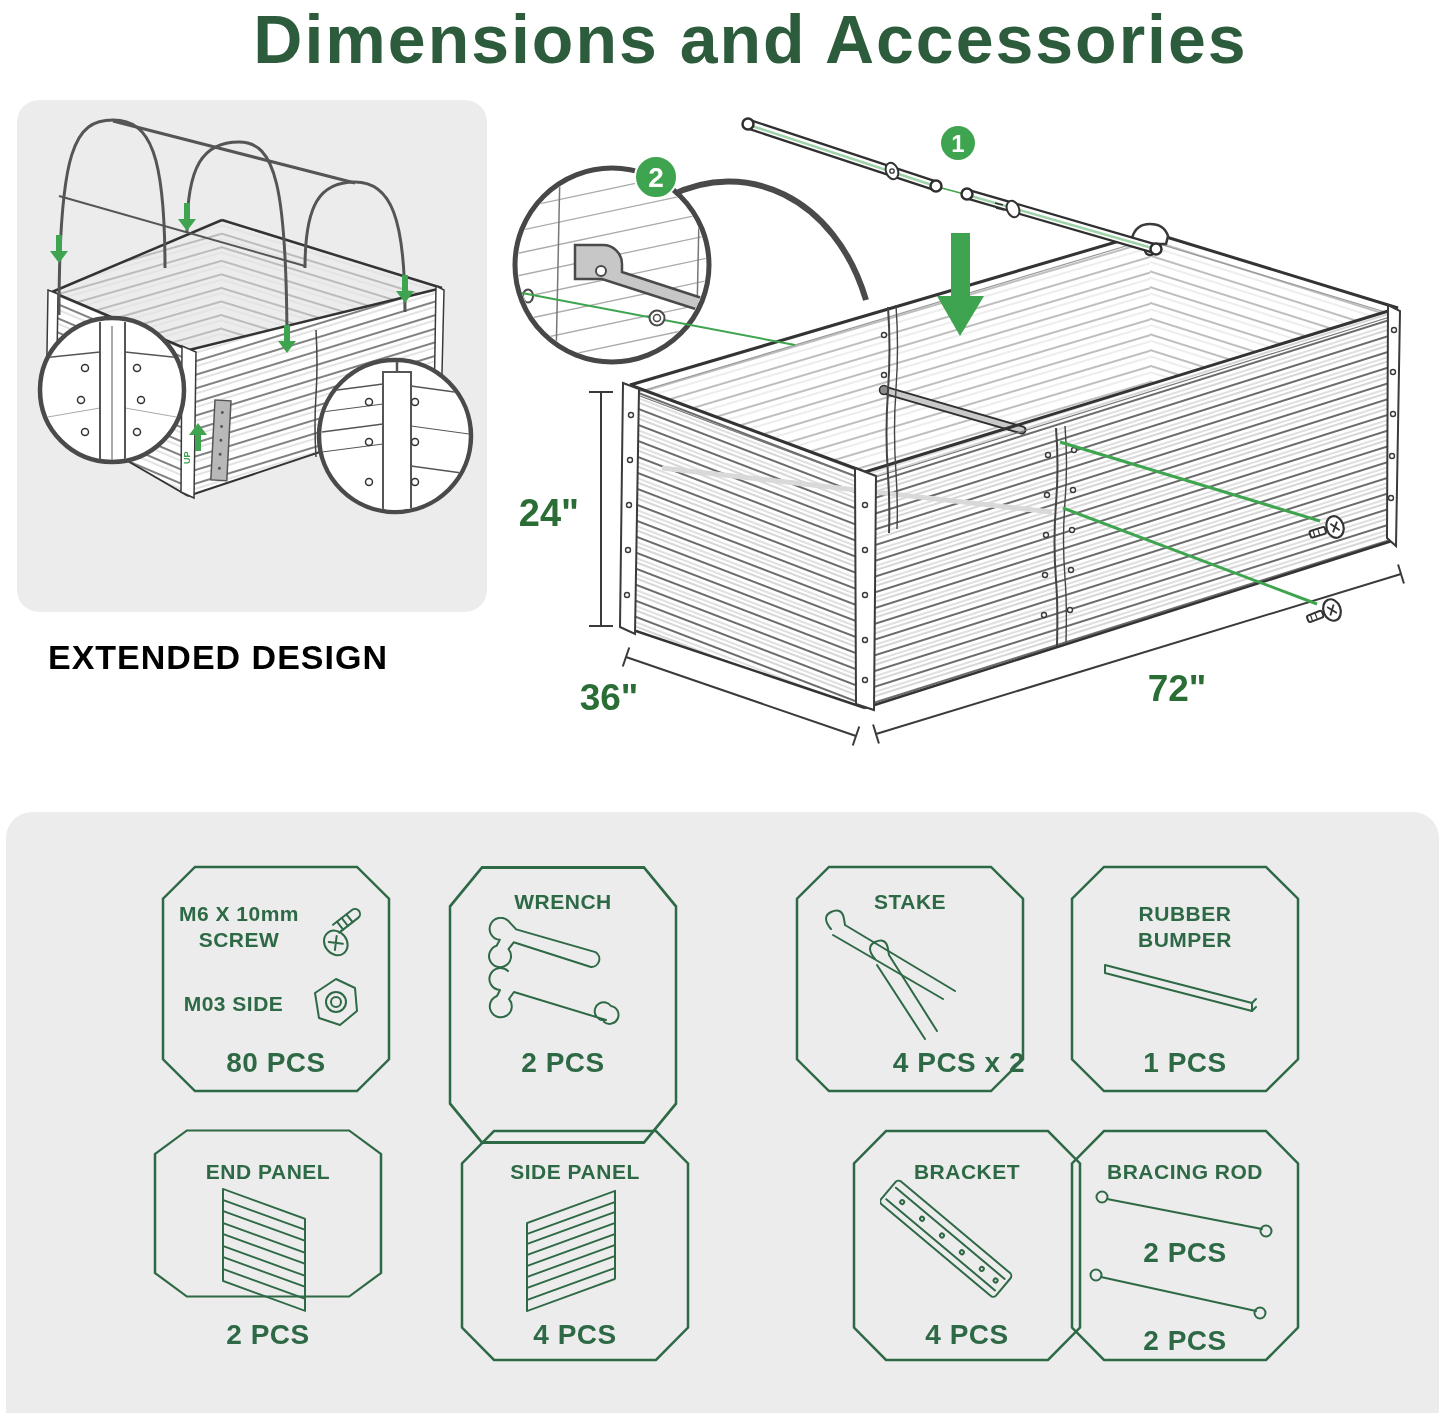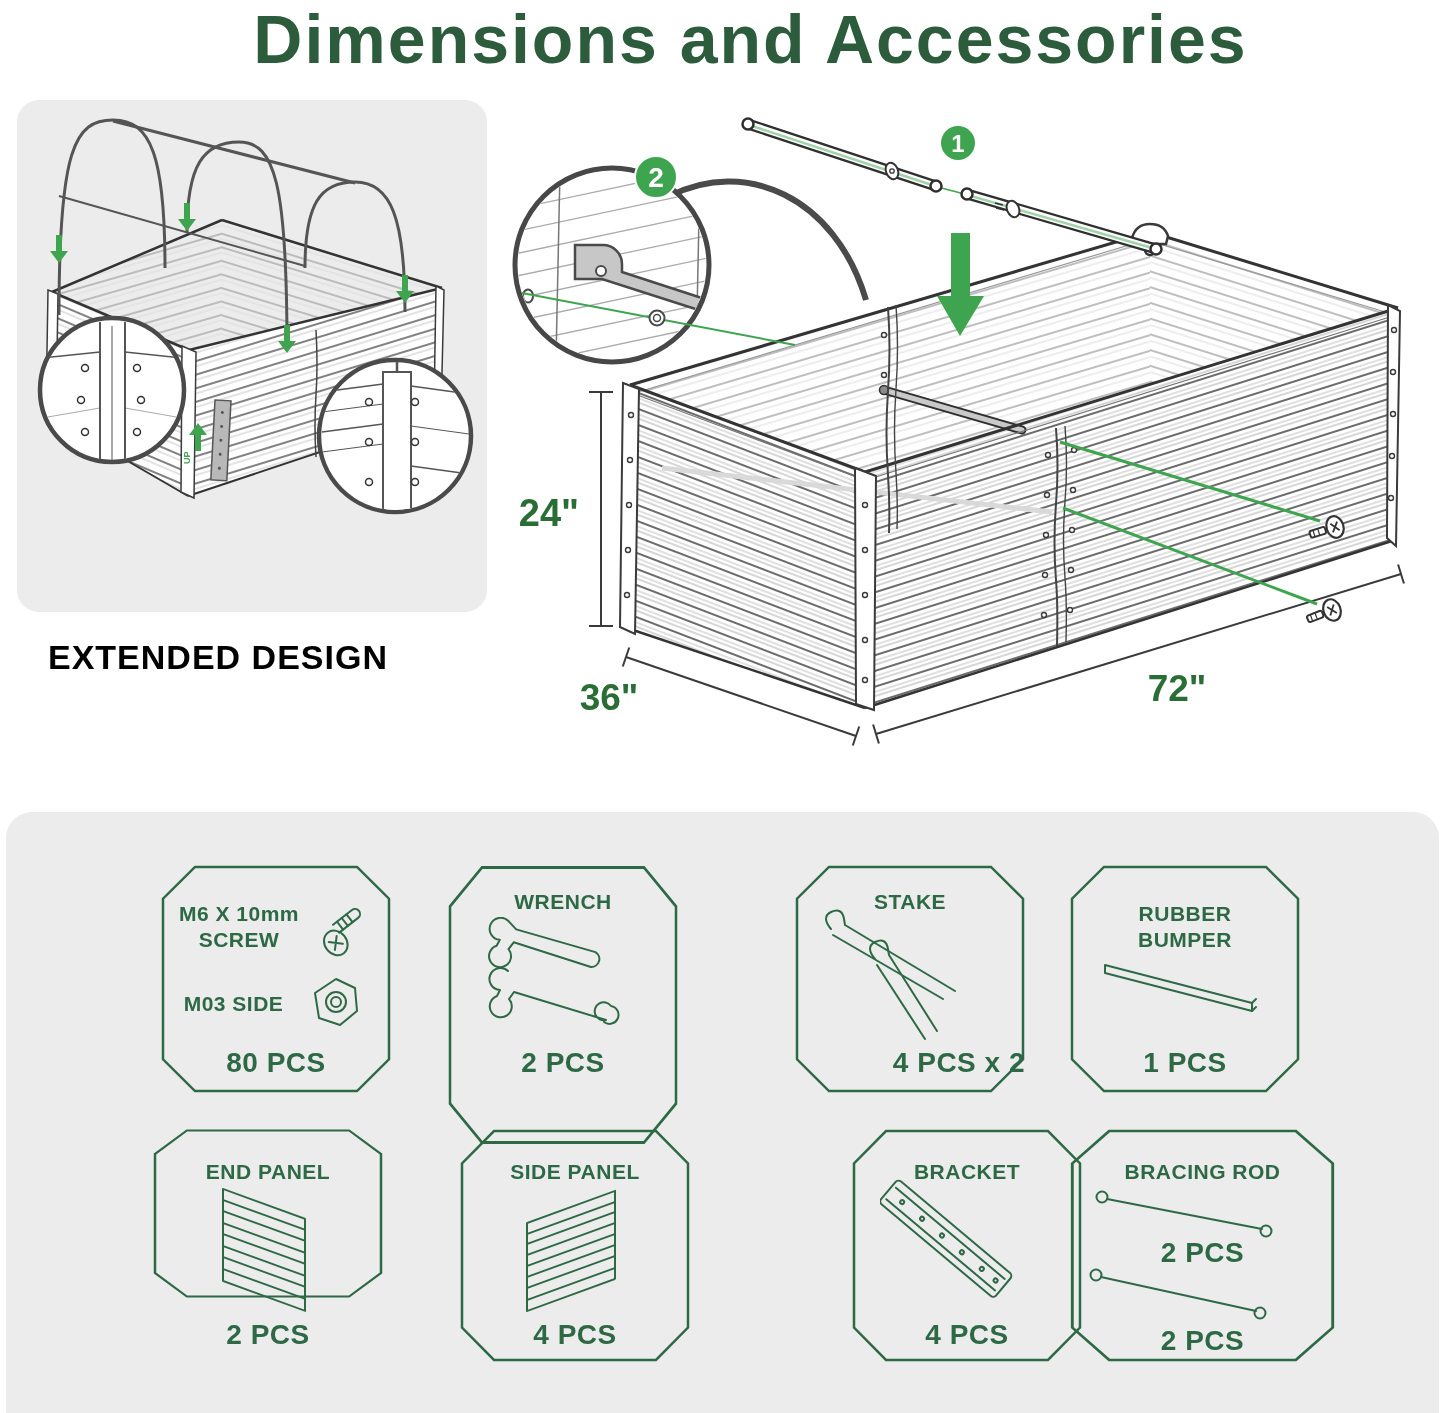--- a/index.html
+++ b/index.html
@@ -467,21 +467,21 @@
           <circle cx="44" cy="15" r="2"></circle>
           <circle cx="70" cy="15" r="2"></circle>
         <circle cx="96" cy="15" r="2"></circle>
           <circle cx="122" cy="15" r="2"></circle>
           <circle cx="140" cy="15" r="2"></circle>
       </g>
     </svg>
     <div class="ct qty" style="top:188px;">4 PCS</div>
   </div>
 
-  <div class="card" style="left:1070px;top:1129px;height:233px;padding-left:35px;">
+  <div class="card" style="left:1070px;top:1129px;height:233px;">
     <svg class="oct" viewBox="0 0 230 230" preserveAspectRatio="none">
       <polygon points="34,2 196,2 228,34 228,196 196,228 34,228 2,196 2,34"></polygon>
       </svg>
     <div class="ct" style="top:30px;">BRACING ROD</div>
     <svg class="icon-svg" style="left:20px;top:58px;" width="190" height="52" viewBox="0 0 190 52">
       <circle cx="12" cy="10" r="5.5"></circle>
         <line x1="17" y1="12" x2="172" y2="42" stroke-width="3"></line>
       <circle cx="176" cy="44" r="5.5"></circle>
     </svg>
     <div class="ct qty" style="top:106px;">2 PCS</div>

